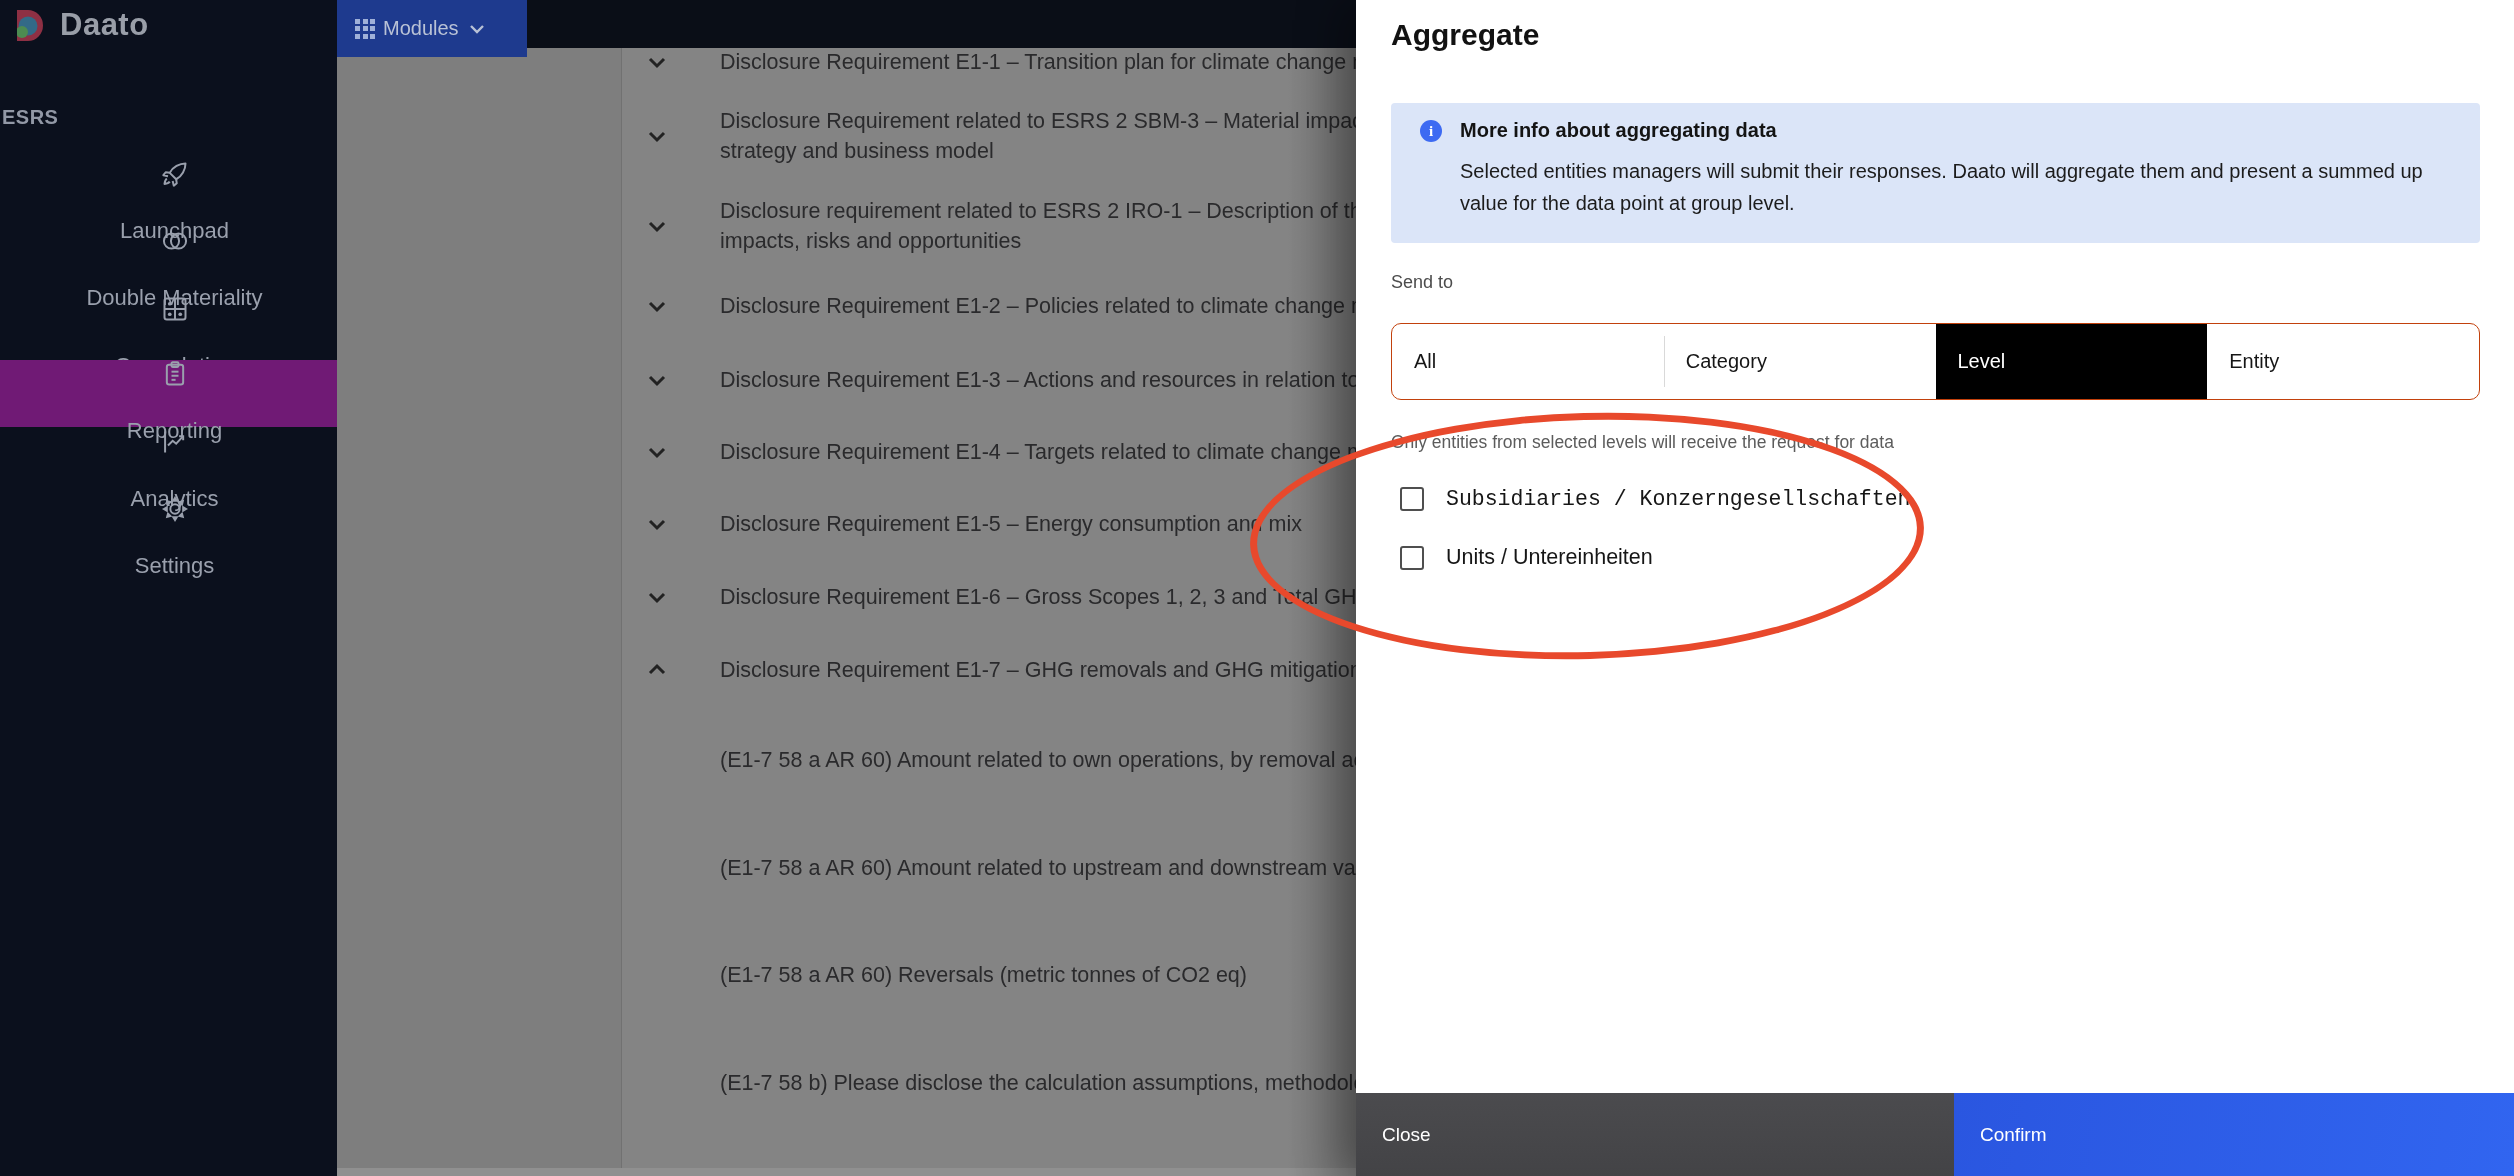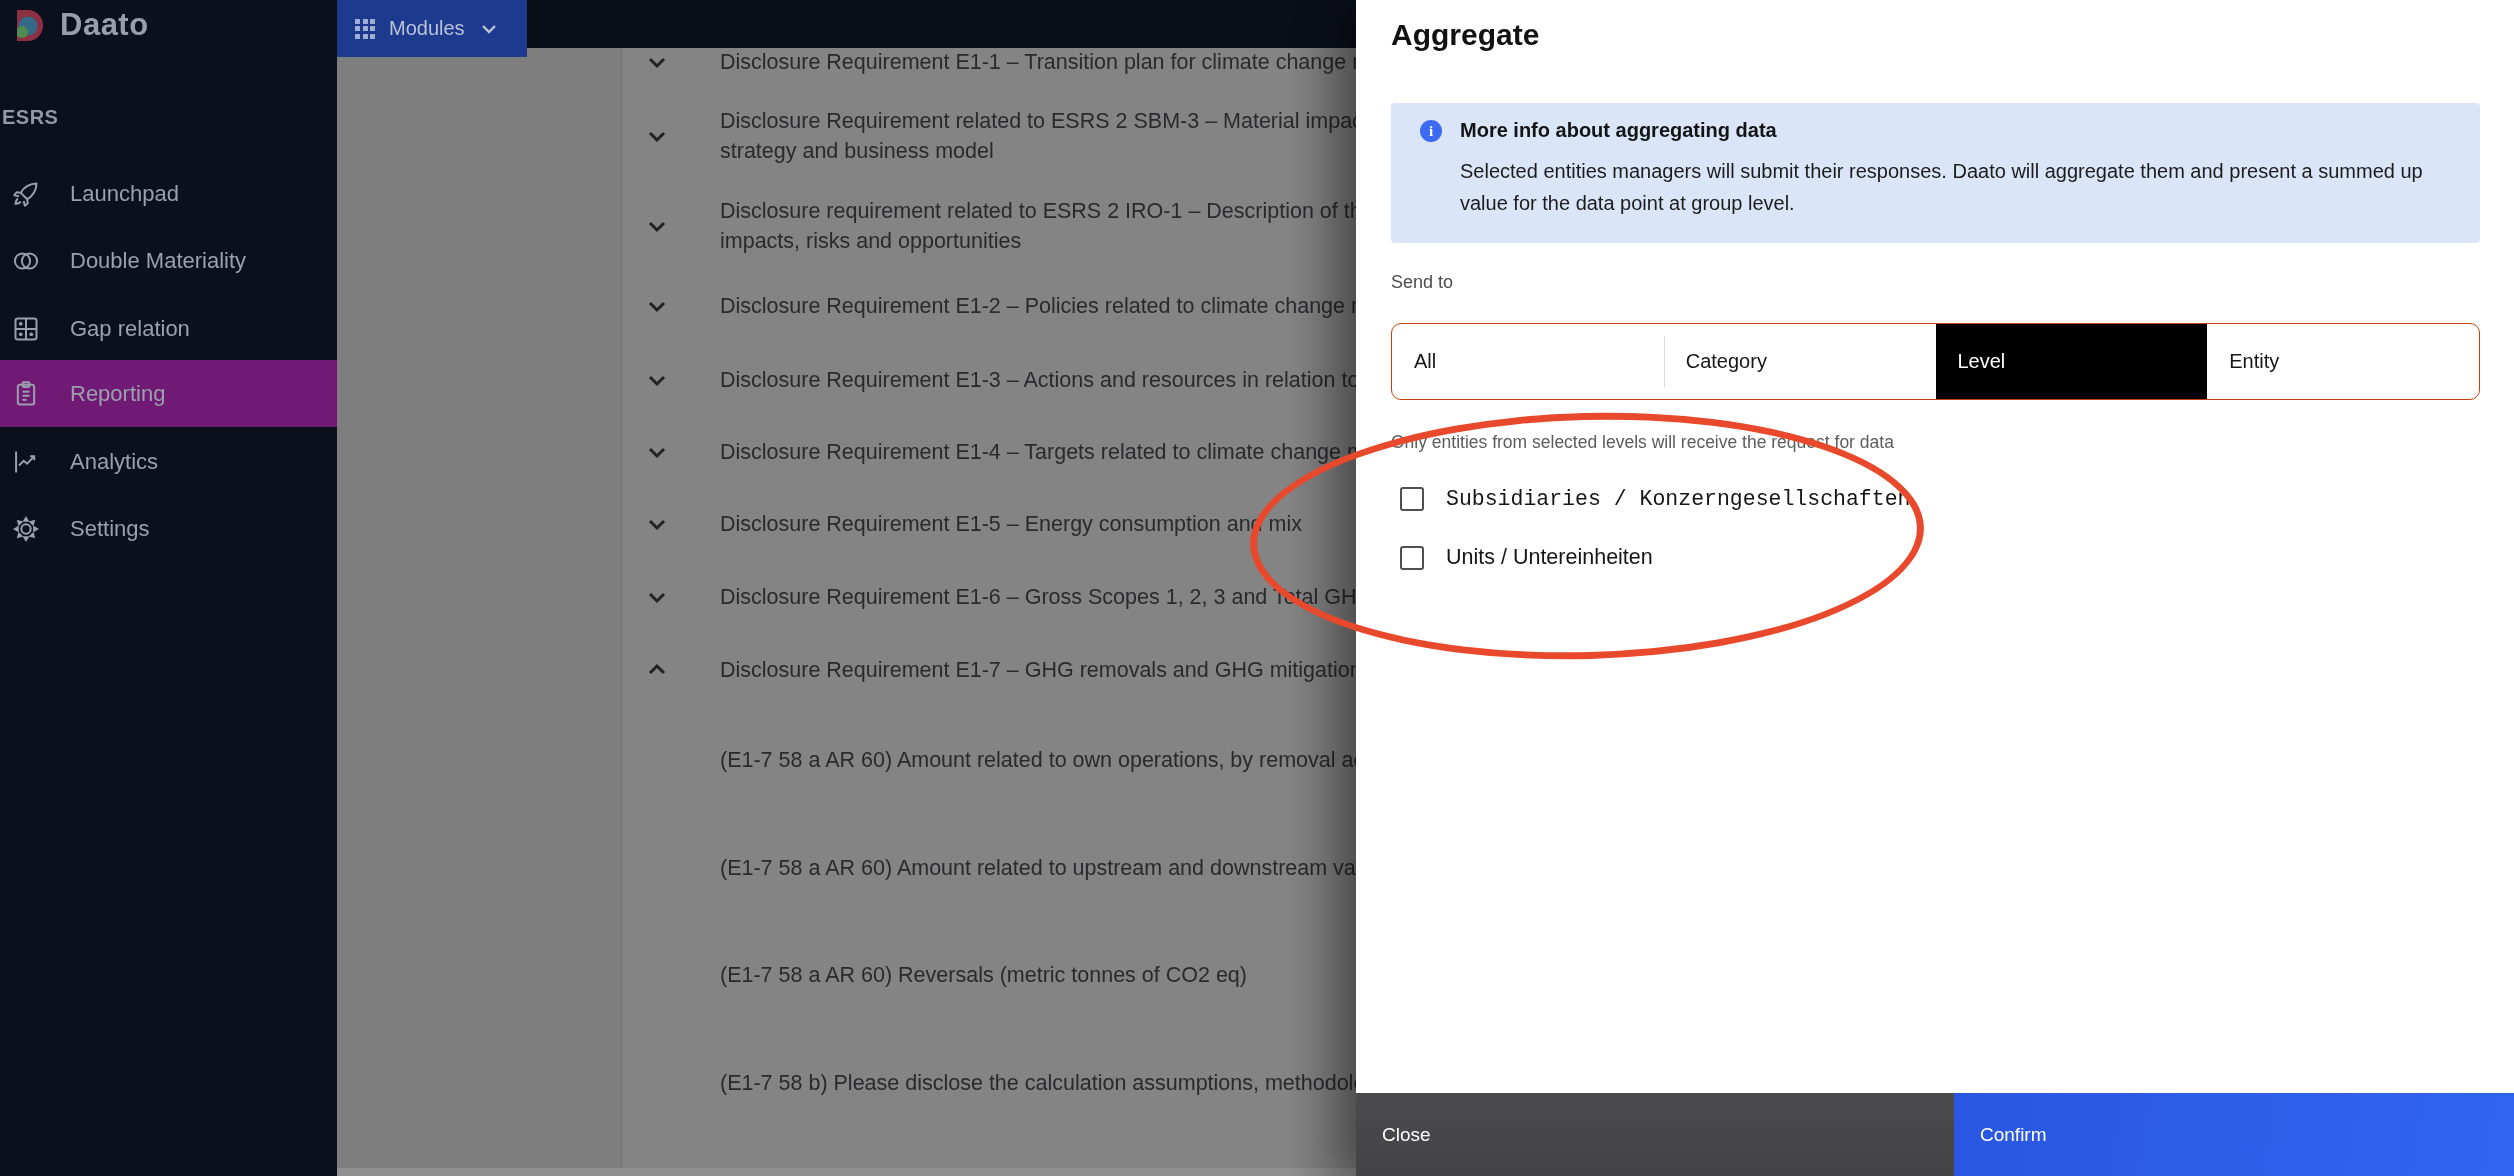--- a/index.html
+++ b/index.html
@@ -8,27 +8,27 @@
     font-family:"Liberation Sans", sans-serif;
     background:#848484;
   }
   .abs{position:absolute;}
 
   
   #sidebar{left:0;top:0;width:337px;height:1176px;background:#0b101d;z-index:20;}
   #logo-row{position:absolute;left:16px;top:7px;display:flex;align-items:center;gap:14px;}
   #logo-text{font-size:31px;font-weight:700;color:#999ea8;letter-spacing:.5px;}
   #workspace-label{position:absolute;left:2px;top:106px;font-size:20px;font-weight:700;color:#9298a6;letter-spacing:.5px;}
-  .side-item{position:absolute;left:0;width:337px;height:67px;display:flex;align-items:center;gap:30px;padding-left:12px;box-sizing:border-box;color:#9aa0ad;font-size:22px;cursor:pointer;}
+  .side-item{position:absolute;left:0;width:337px;height:67px;display:flex;align-items:center;gap:30px;padding-left:12px;box-sizing:border-box;color:#9aa0ad;font-size:22px;cursor:pointer;flex-direction:column;}
   .side-item svg{flex:0 0 auto;}
   .side-item.active{background:#701a75;}
 
   
   #topbar{left:337px;top:0;width:1020px;height:48px;background:#0a0e17;z-index:15;}
-  #modules-btn{left:337px;top:0;width:190px;height:57px;background:#1e3a8e;z-index:16;display:flex;align-items:center;gap:14px;padding-left:18px;box-sizing:border-box;cursor:pointer;}
+  #modules-btn{left:337px;top:0;width:190px;height:57px;background:#1e3a8e;z-index:16;display:flex;align-items:center;gap:8px;padding-left:18px;box-sizing:border-box;cursor:pointer;}
   #modules-label{color:#b9c2d6;font-size:20px;}
   .grid-icon{display:grid;grid-template-columns:repeat(3,5px);grid-template-rows:repeat(3,5px);gap:2.5px;}
   .grid-icon i{background:#9fb0d8;display:block;}
 
   
   #content{left:337px;top:0;width:1020px;height:1176px;background:#848484;z-index:5;overflow:hidden;}
   #left-rail{position:absolute;left:0;top:48px;width:284px;height:1128px;background:#7e7e7e;border-right:1px solid rgba(0,0,0,0.10);}
   #panel-shadow{position:absolute;right:0;top:0;width:70px;height:1176px;background:linear-gradient(to right, rgba(0,0,0,0), rgba(0,0,0,0.18));}
   #bottom-strip{position:absolute;left:0;top:1168px;width:1020px;height:8px;background:#909090;}
   .list-row{position:absolute;left:284px;width:736px;display:flex;align-items:center;}

